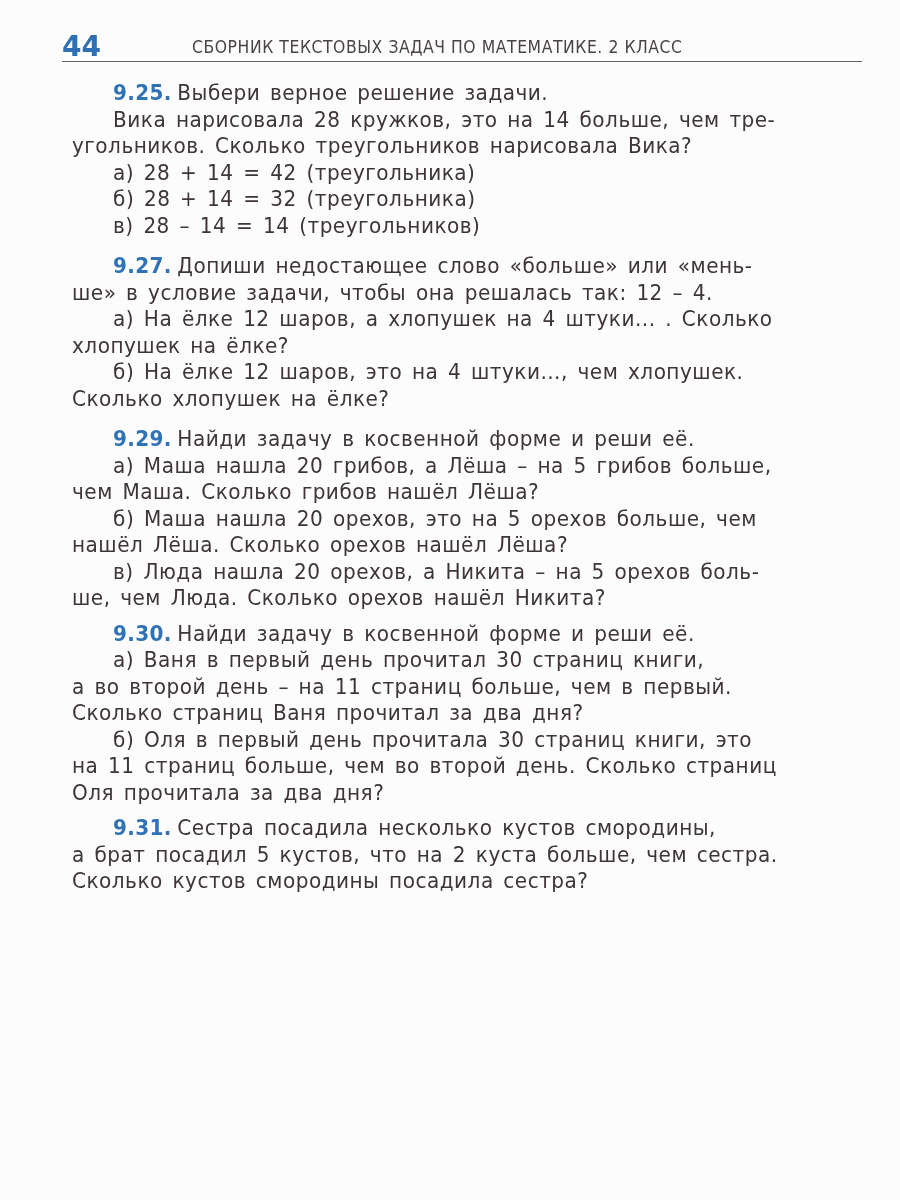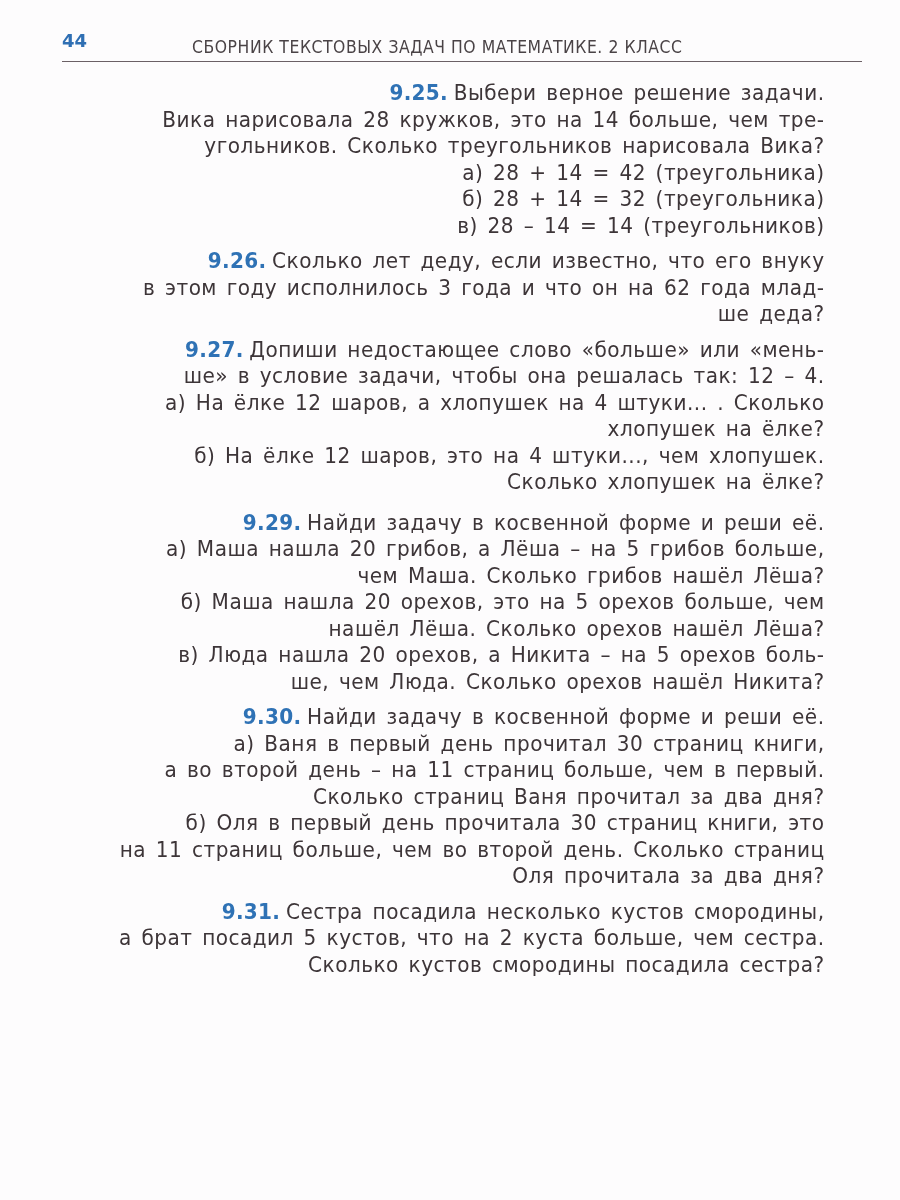--- a/index.html
+++ b/index.html
@@ -28,21 +28,21 @@
       top: 30px;
       width: 800px;
       height: 32px;
     }
     .page-number {
       position: absolute;
       left: 0;
       top: 0;
       font-family: "DejaVu Sans", sans-serif;
       font-weight: bold;
-      font-size: 18px;
+      font-size: 28px;
       color: #2f6fb3;
       letter-spacing: 0px;
     }
     .running-title {
       position: absolute;
       left: 130px;
       top: 7px;
       font-family: "DejaVu Sans", sans-serif;
       font-size: 17px;
       color: #4a4346;
@@ -60,21 +60,20 @@
       border-top: 1.5px solid #6b6065;
     }
     .content {
       position: absolute;
       left: 60px;
       top: 80px;
       width: 800px;
     }
     .problem {
       margin: 0 0 4px 12px;
-      text-align: right;
     }
     .line {
       font-size: 21px;
       line-height: 26.5px;
       height: 26.5px;
       white-space: nowrap;
       letter-spacing: 0.5px;
       word-spacing: 3px;
       color: #3d3538;
       transform: scaleX(0.955);
@@ -107,25 +106,20 @@
     <div class="problem">
       <div class="line indent"><span class="num">9.25.</span><span>Выбери верное решение задачи.</span></div>
       <div class="line indent">Вика нарисовала 28 кружков, это на 14 больше, чем тре-</div>
       <div class="line">угольников. Сколько треугольников нарисовала Вика?</div>
       <div class="line indent">а) 28 + 14 = 42 (треугольника)</div>
       <div class="line indent">б) 28 + 14 = 32 (треугольника)</div>
       <div class="line indent">в) 28 – 14 = 14 (треугольников)</div>
     </div>
     <div class="gap"></div>
 
-    <div class="problem">
-      <div class="line indent"><span class="num">9.26.</span><span>Сколько лет деду, если известно, что его внуку</span></div>
-      <div class="line">в этом году исполнилось 3 года и что он на 62 года млад-</div>
-      <div class="line">ше деда?</div>
-    </div>
     <div class="gap"></div>
 
     <div class="problem">
       <div class="line indent"><span class="num">9.27.</span><span>Допиши недостающее слово «больше» или «мень-</span></div>
       <div class="line">ше» в условие задачи, чтобы она решалась так: 12 – 4.</div>
       <div class="line indent">а) На ёлке 12 шаров, а хлопушек на 4 штуки... . Сколько</div>
       <div class="line">хлопушек на ёлке?</div>
       <div class="line indent">б) На ёлке 12 шаров, это на 4 штуки..., чем хлопушек.</div>
       <div class="line">Сколько хлопушек на ёлке?</div>
     </div>

